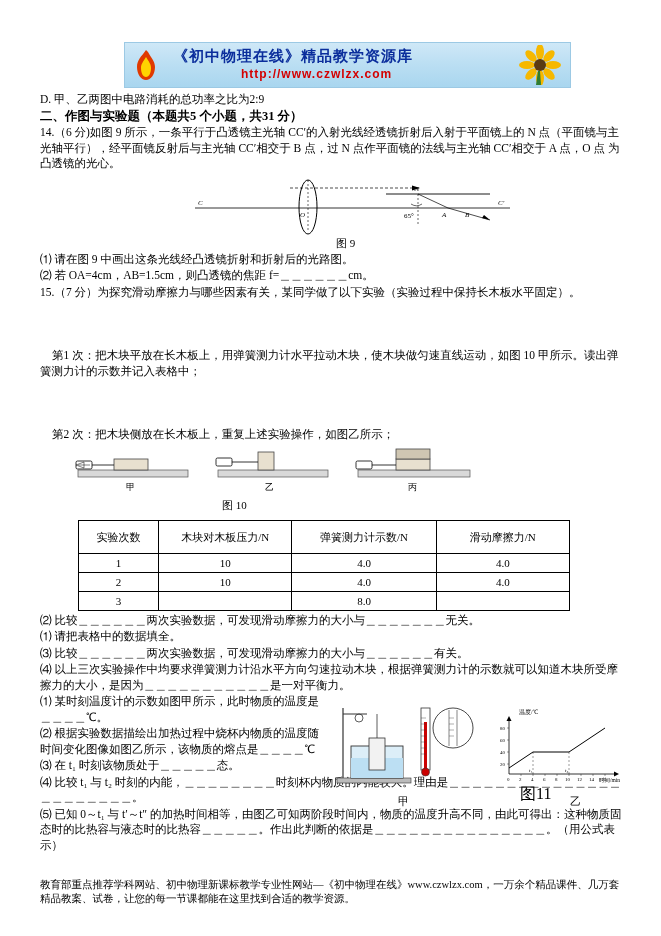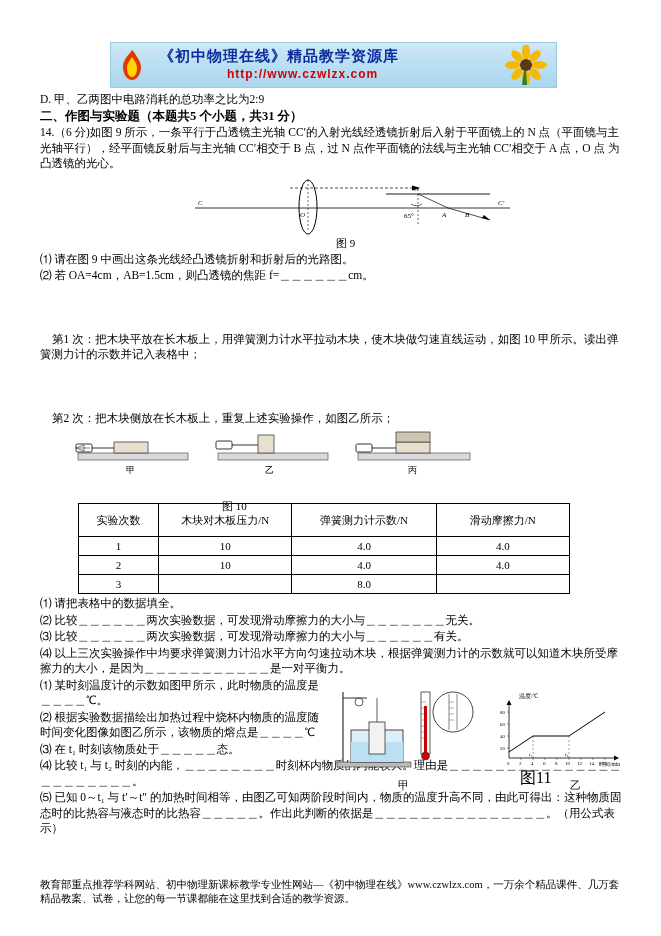--- a/index.html
+++ b/index.html
@@ -5,21 +5,21 @@
   html,body{margin:0;padding:0;}
   body{
     width:661px;height:936px;background:#fff;
     font-family:"Liberation Serif", serif;
     color:#000;
     position:relative;
     overflow:hidden;
   }
   .page{position:absolute;left:0;top:0;width:661px;height:936px;}
   .banner{
-    position:absolute;left:110px;top:42px;width:445px;height:44px;
+    position:absolute;left:124px;top:42px;width:445px;height:44px;
     background:linear-gradient(to bottom,#cfe8f7 0%,#bcdff3 45%,#a9d6ef 100%);
     border:1px solid #9cc9e4;
     overflow:hidden;
   }
   .banner .flame{
     position:absolute;left:6px;top:6px;width:30px;height:32px;
   }
   .banner .btitle{
     position:absolute;left:48px;top:4px;
     font-family:"Liberation Serif", serif;
@@ -40,21 +40,21 @@
   }
   p{margin:0 0 1px 0;font-family:Liberation Serif, serif;}
   .ind2{text-indent:12px;margin-top:48px;}
   .bold{font-weight:bold;}
   .big{font-size:12.5px;}
   .fig9wrap{position:relative;height:78px;margin-top:2px;}
   .fig9{position:absolute;left:150px;top:0;width:330px;height:62px;}
   .fig9cap{position:absolute;left:296px;top:62px;font-size:11px;}
   .fig10wrap{position:relative;height:74px;}
   .fig10{position:absolute;left:20px;top:0;width:430px;height:52px;}
-  .fig10cap{position:absolute;left:182px;top:72px;font-size:11px;}
+  .fig10cap{position:absolute;left:182px;top:54px;font-size:11px;}
   table.exp{
     border-collapse:collapse;margin:2px 0 2px 38px;width:492px;
     font-size:11px;
   }
   table.exp td,table.exp th{
     border:1px solid #000;text-align:center;padding:1px 2px;font-weight:normal;
     line-height:14px;
   }
   table.exp th{height:30px;}
   table.exp td{height:16px;}
@@ -134,20 +134,21 @@
         <text x="110" y="43" font-size="7" font-family="Liberation Serif, serif" font-style="italic">O</text>
         <text x="8" y="31" font-size="7" font-family="Liberation Serif, serif" font-style="italic">C</text>
         <text x="308" y="31" font-size="7" font-family="Liberation Serif, serif" font-style="italic">C′</text>
       </svg>
       <div class="fig9cap">图 9</div>
     </div>
 
     <p>⑴ 请在图 9 中画出这条光线经凸透镜折射和折射后的光路图。</p>
     <p>⑵ 若 OA=4cm，AB=1.5cm，则凸透镜的焦距 f=＿＿＿＿＿＿cm。</p>
 
+    <p>15.（7 分）为探究滑动摩擦力与哪些因素有关，某同学做了以下实验（实验过程中保持长木板水平固定）。</p>
     <p class="ind2">第1 次：把木块平放在长木板上，用弹簧测力计水平拉动木块，使木块做匀速直线运动，如图 10 甲所示。读出弹簧测力计的示数并记入表格中；</p>
     <p class="ind2">第2 次：把木块侧放在长木板上，重复上述实验操作，如图乙所示；</p>
 
     <div class="fig10wrap">
       <svg class="fig10" viewBox="0 0 430 52">
 
         <g>
           <rect x="18" y="26" width="110" height="7" fill="#d9d9d9" stroke="#555" stroke-width="0.7"></rect>
           <rect x="54" y="15" width="34" height="11" fill="#e8e0cf" stroke="#444" stroke-width="0.8"></rect>
           <line x1="54" y1="21" x2="30" y2="21" stroke="#000" stroke-width="0.8"></line>
@@ -199,22 +200,22 @@
       </tr>
       <tr>
         <td>3</td>
         <td></td>
         <td>8.0</td>
         <td></td>
       </tr>
     </tbody>
       </table>
 
+    <p>⑵ 比较＿＿＿＿＿＿两次实验数据，可发现滑动摩擦力的大小与＿＿＿＿＿＿＿无关。</p>
     <p>⑴ 请把表格中的数据填全。</p>
-    <p>⑵ 比较＿＿＿＿＿＿两次实验数据，可发现滑动摩擦力的大小与＿＿＿＿＿＿＿无关。</p>
     <p>⑶ 比较＿＿＿＿＿＿两次实验数据，可发现滑动摩擦力的大小与＿＿＿＿＿＿有关。</p>
     <p>⑷ 以上三次实验操作中均要求弹簧测力计沿水平方向匀速拉动木块，根据弹簧测力计的示数就可以知道木块所受摩擦力的大小，是因为＿＿＿＿＿＿＿＿＿＿＿是一对平衡力。</p>
 
 
     <div class="q16wrap">
       <svg class="fig11" viewBox="0 0 300 92">
 
         <g>
 
           <rect x="12" y="76" width="74" height="5" fill="#bbb" stroke="#333" stroke-width="0.6"></rect>

